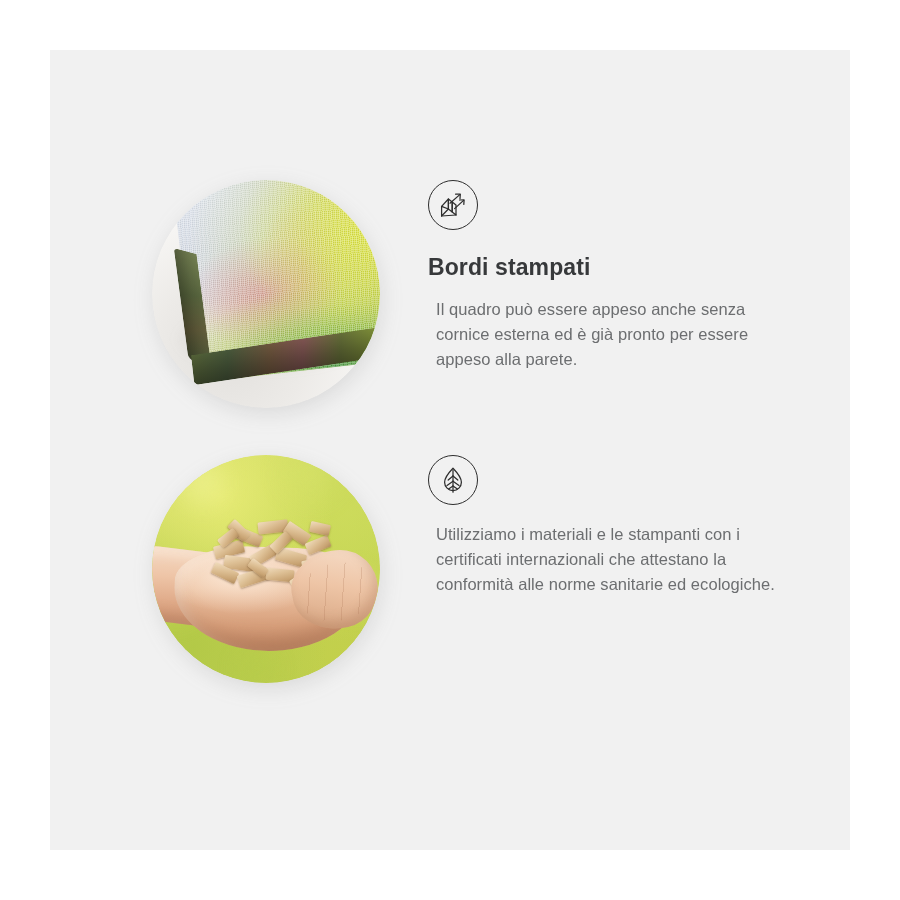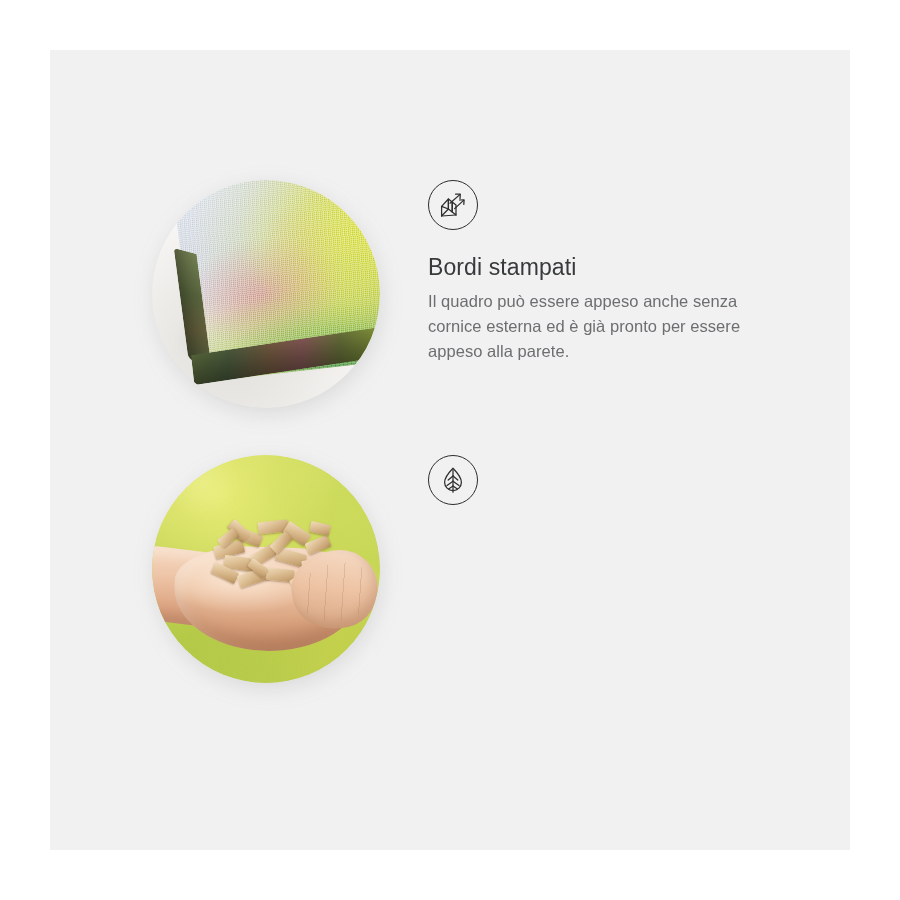--- a/index.html
+++ b/index.html
@@ -273,27 +273,27 @@
     align-items: center;
     justify-content: center;
     box-sizing: border-box;
   }
   .badge svg { display: block; }
 
   .feature-title {
     margin: 0;
     padding-top: 24px;
     font-size: 23px;
-    font-weight: 400;
+    font-weight: 700;
     color: #37393b;
     letter-spacing: 0.1px;
     line-height: 1.15;
   }
   .feature-body {
-    margin: 0;
+    margin: 8px;
     padding-top: 9px;
     font-size: 16.5px;
     font-weight: 400;
     color: #6c6e70;
     line-height: 25px;
     letter-spacing: 0.05px;
     max-width: 364px;
   }
 </style>
 </head>
@@ -380,17 +380,18 @@
             <path d="M15 3.2 C20.6 9.0 23.4 13.0 23.4 17.2 C23.4 21.9 19.6 25.6 15 25.6 C10.4 25.6 6.6 21.9 6.6 17.2 C6.6 13.0 9.4 9.0 15 3.2 Z"></path>
             <path d="M15 5.0 L15 27.2"></path>
             <path d="M15 11.0 L10.2 15.0"></path>
             <path d="M15 11.0 L19.8 15.0"></path>
             <path d="M15 16.2 L9.0 20.4"></path>
             <path d="M15 16.2 L21.0 20.4"></path>
             <path d="M15 21.0 L10.6 24.0"></path>
             <path d="M15 21.0 L19.4 24.0"></path>
           </svg>
         </div>
+        <p class="feature-body">Utilizziamo i materiali e le stampanti con i certificati internazionali che attestano la conformità alle norme sanitarie ed ecologiche.</p>
       </div>
     </div>
 
   </div>
 </div>
 
 </body></html>

